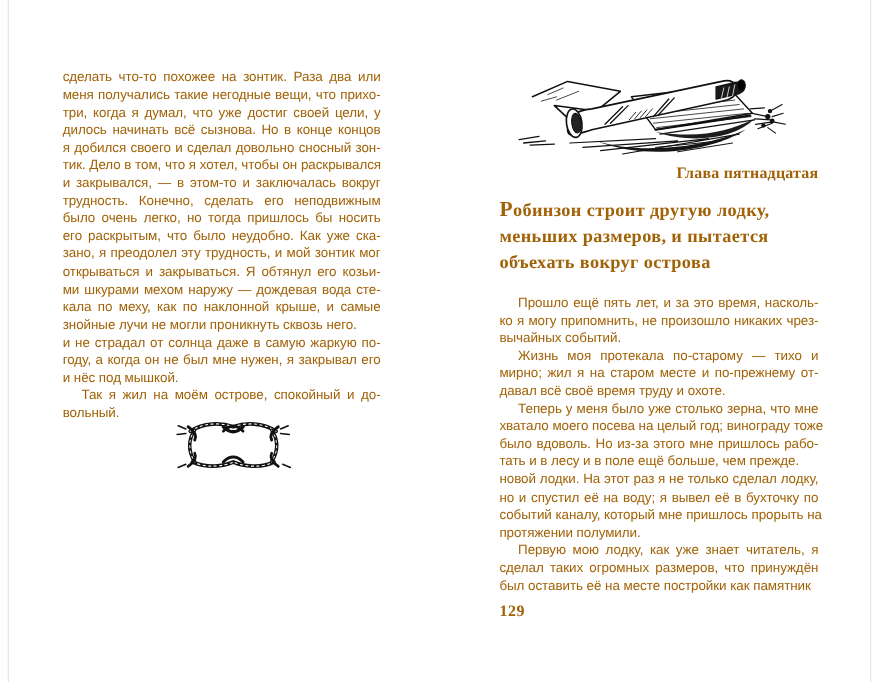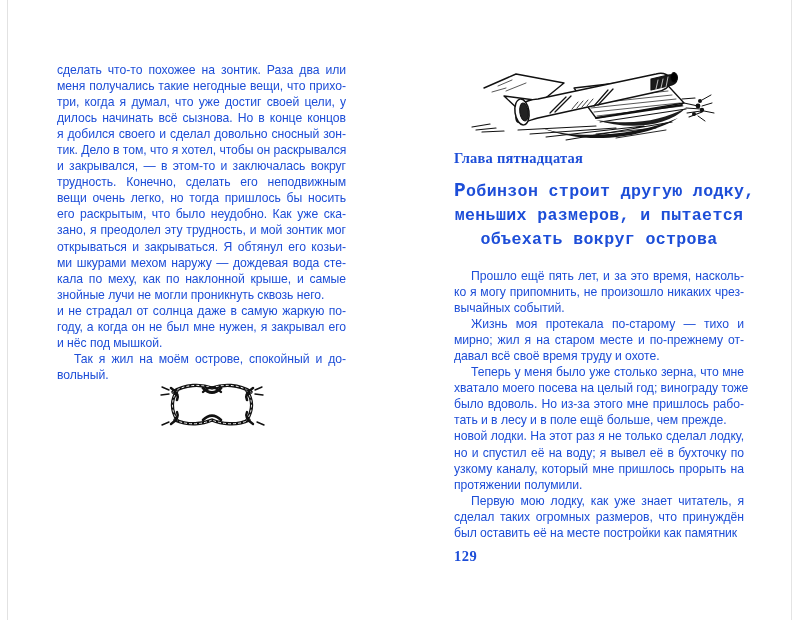--- a/index.html
+++ b/index.html
@@ -7,21 +7,21 @@
     padding: 0;
     background: #ffffff;
   }
   .page {
     position: relative;
     width: 800px;
     height: 620px;
     background: #ffffff;
     overflow: hidden;
     font-family: "Liberation Sans", sans-serif;
-    color: #1d4ed8;
+    color: #a16207;
   }
   
   .scan-edge-left {
     position: absolute;
     left: 7px; top: 0;
     width: 1px; height: 620px;
     background: #e2e2e2;
   }
   .scan-edge-right {
     position: absolute;
@@ -63,29 +63,29 @@
   }
   .line-block span.ln.last {
     text-align-last: left;
   }
 
   
   .chapter-label {
     font-family: "Liberation Serif", serif;
     font-weight: bold;
     font-size: 14.5px;
-    text-align: left;
+    text-align: right;
     letter-spacing: 0.2px;
     margin: 0 0 12px 0;
   }
   .chapter-title {
-    font-family: Liberation Mono, monospace;
+    font-family: Liberation Serif, serif;
     font-weight: bold;
     font-size: 16.6px;
-    text-align: center;
+    text-align: left;
     line-height: 24px;
     letter-spacing: 0.35px;
     margin: 0;
   }
   .chapter-title .ttl-line {
     display: block;
     white-space: nowrap;
   }
   .chapter-title .dropcap {
     font-size: 19.5px;
@@ -189,21 +189,21 @@
 
       <p class="line-block">
         <span class="ln">сделать что-то похожее на зонтик. Раза два или</span>
         <span class="ln">меня получались такие негодные вещи, что прихо-</span>
         <span class="ln">три, когда я думал, что уже достиг своей цели, у</span>
         <span class="ln">дилось начинать всё сызнова. Но в конце концов</span>
         <span class="ln">я добился своего и сделал довольно сносный зон-</span>
         <span class="ln">тик. Дело в том, что я хотел, чтобы он раскрывался</span>
         <span class="ln">и закрывался, — в этом-то и заключалась вокруг</span>
         <span class="ln">трудность. Конечно, сделать его неподвижным</span>
-        <span class="ln">вещи очень легко, но тогда пришлось бы носить</span>
+        <span class="ln">было очень легко, но тогда пришлось бы носить</span>
         <span class="ln">его раскрытым, что было неудобно. Как уже ска-</span>
         <span class="ln">зано, я преодолел эту трудность, и мой зонтик мог</span>
         <span class="ln">открываться и закрываться. Я обтянул его козьи-</span>
         <span class="ln">ми шкурами мехом наружу — дождевая вода сте-</span>
         <span class="ln">кала по меху, как по наклонной крыше, и самые</span>
         <span class="ln last">знойные лучи не могли проникнуть сквозь него.</span>
       </p>
 
       <p class="line-block">
         <span class="ln">и не страдал от солнца даже в самую жаркую по-</span>
@@ -279,21 +279,21 @@
       <p class="line-block">
         <span class="ln" style="text-indent:17px">Теперь у меня было уже столько зерна, что мне</span>
         <span class="ln">хватало моего посева на целый год; винограду тоже</span>
         <span class="ln">было вдоволь. Но из-за этого мне пришлось рабо-</span>
         <span class="ln last">тать и в лесу и в поле ещё больше, чем прежде.</span>
       </p>
 
       <p class="line-block">
         <span class="ln">новой лодки. На этот раз я не только сделал лодку,</span>
         <span class="ln">но и спустил её на воду; я вывел её в бухточку по</span>
-        <span class="ln">узкому каналу, который мне пришлось прорыть на</span>
+        <span class="ln">событий каналу, который мне пришлось прорыть на</span>
         <span class="ln last">протяжении полумили.</span>
       </p>
 
       <p class="line-block">
         <span class="ln" style="text-indent:17px">Первую мою лодку, как уже знает читатель, я</span>
         <span class="ln">сделал таких огромных размеров, что принуждён</span>
         <span class="ln last">был оставить её на месте постройки как памятник</span>
       </p>
 
     </div>

